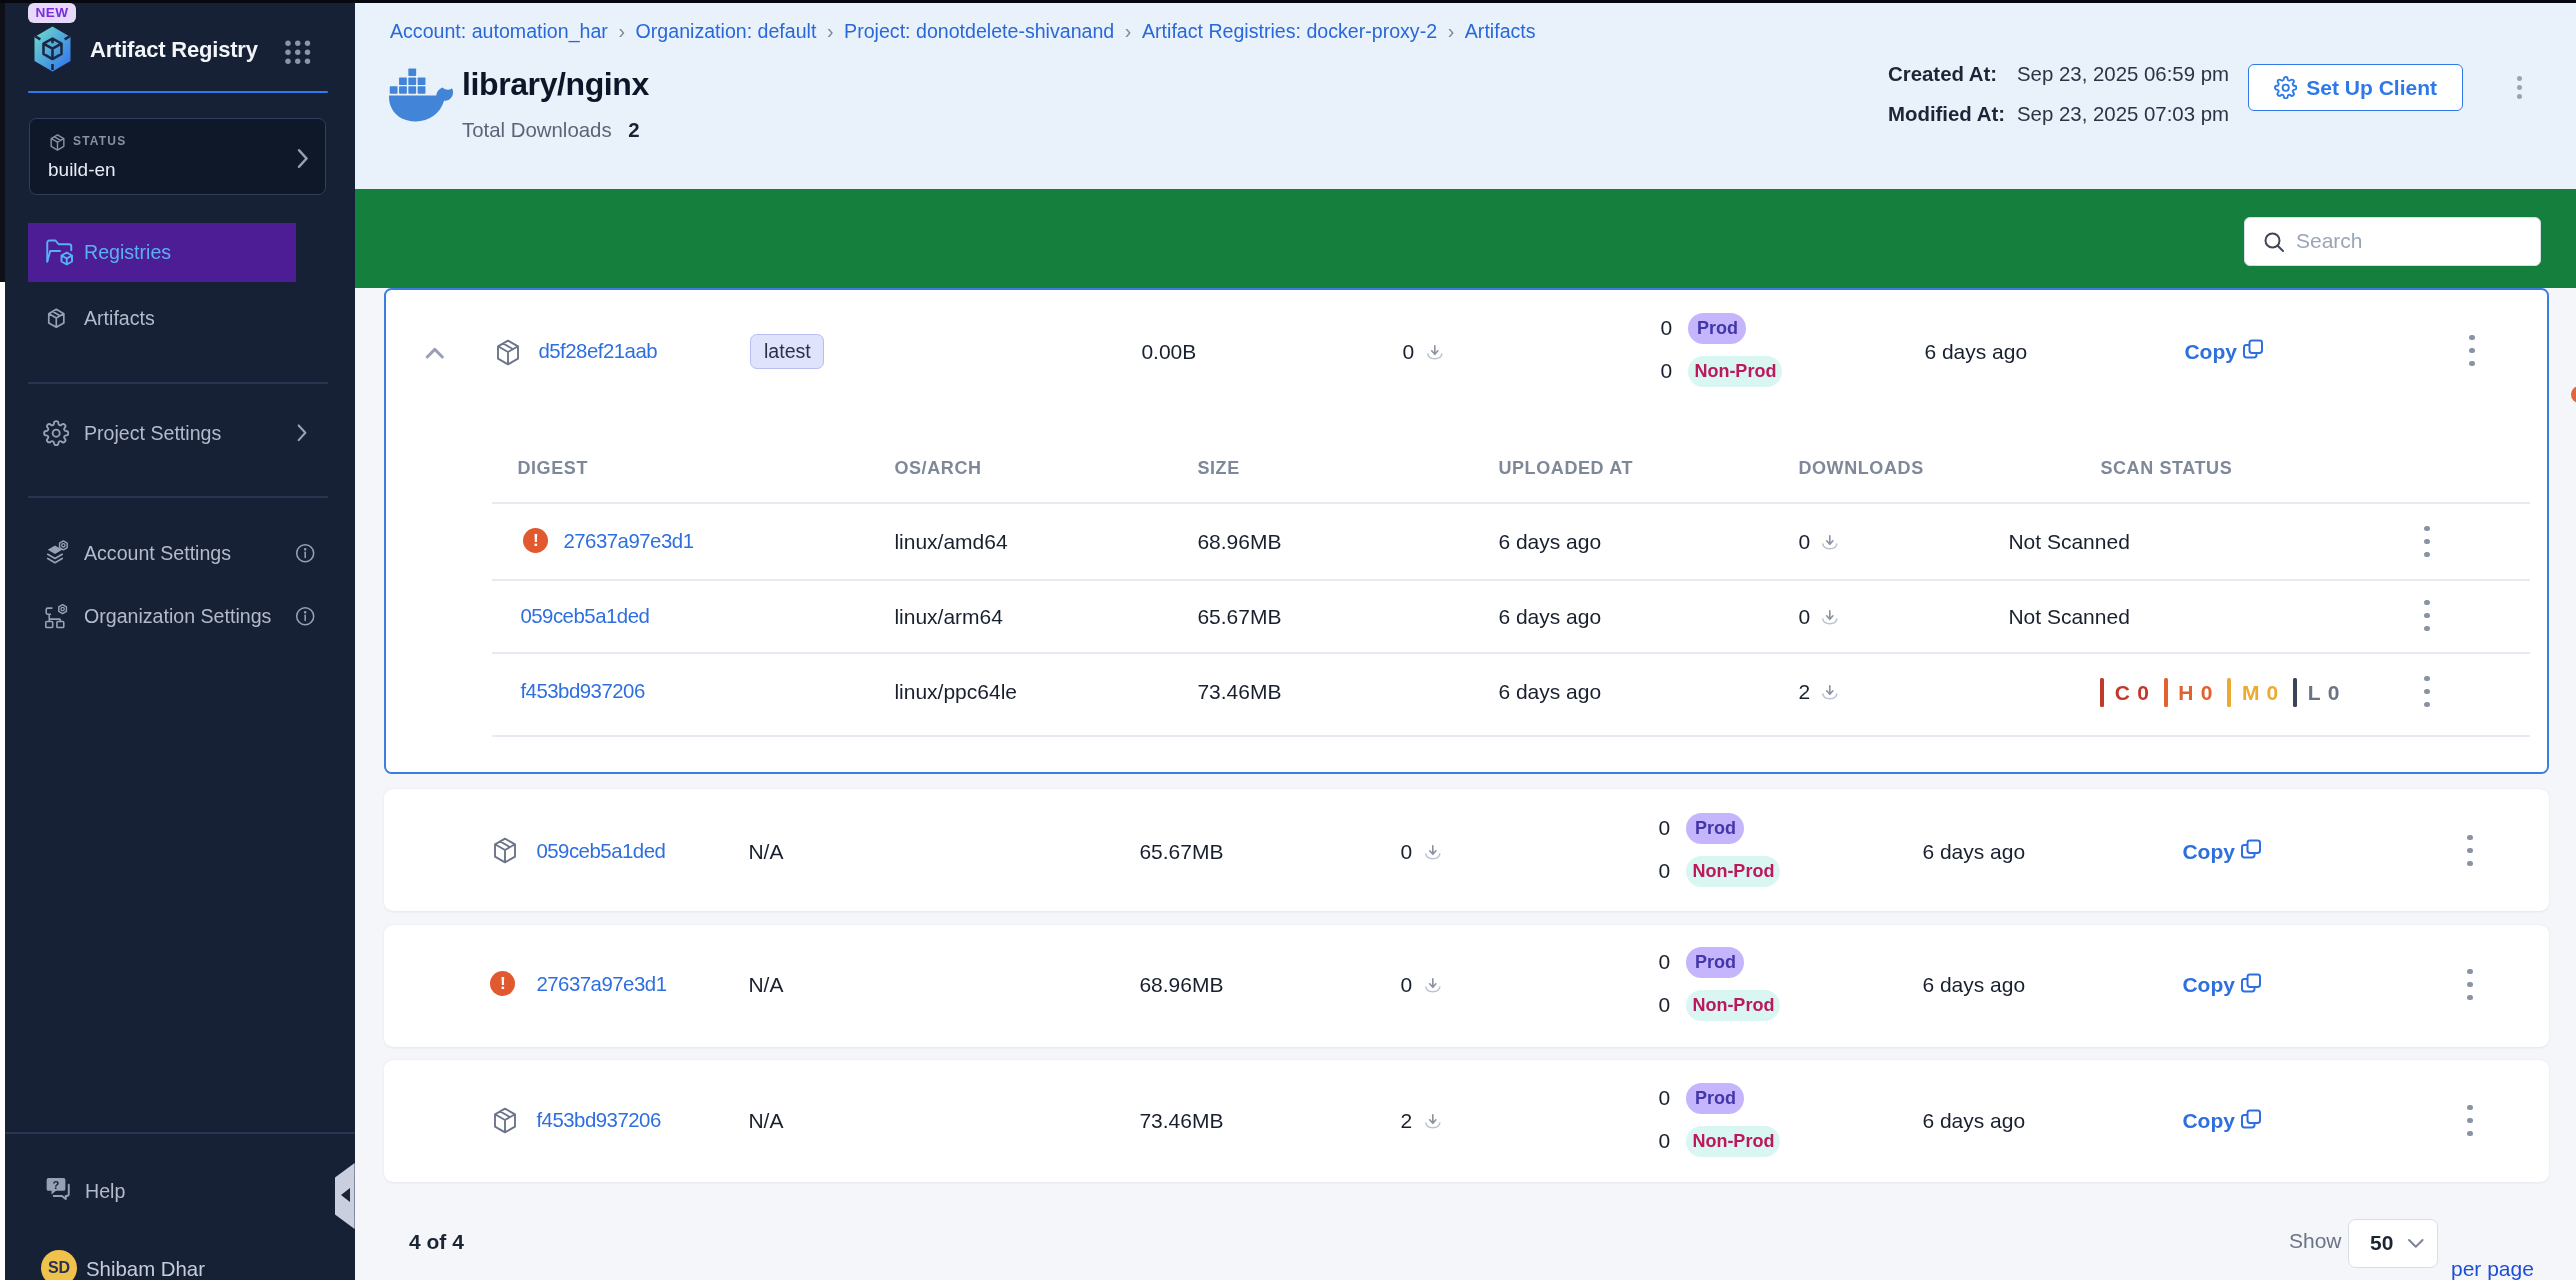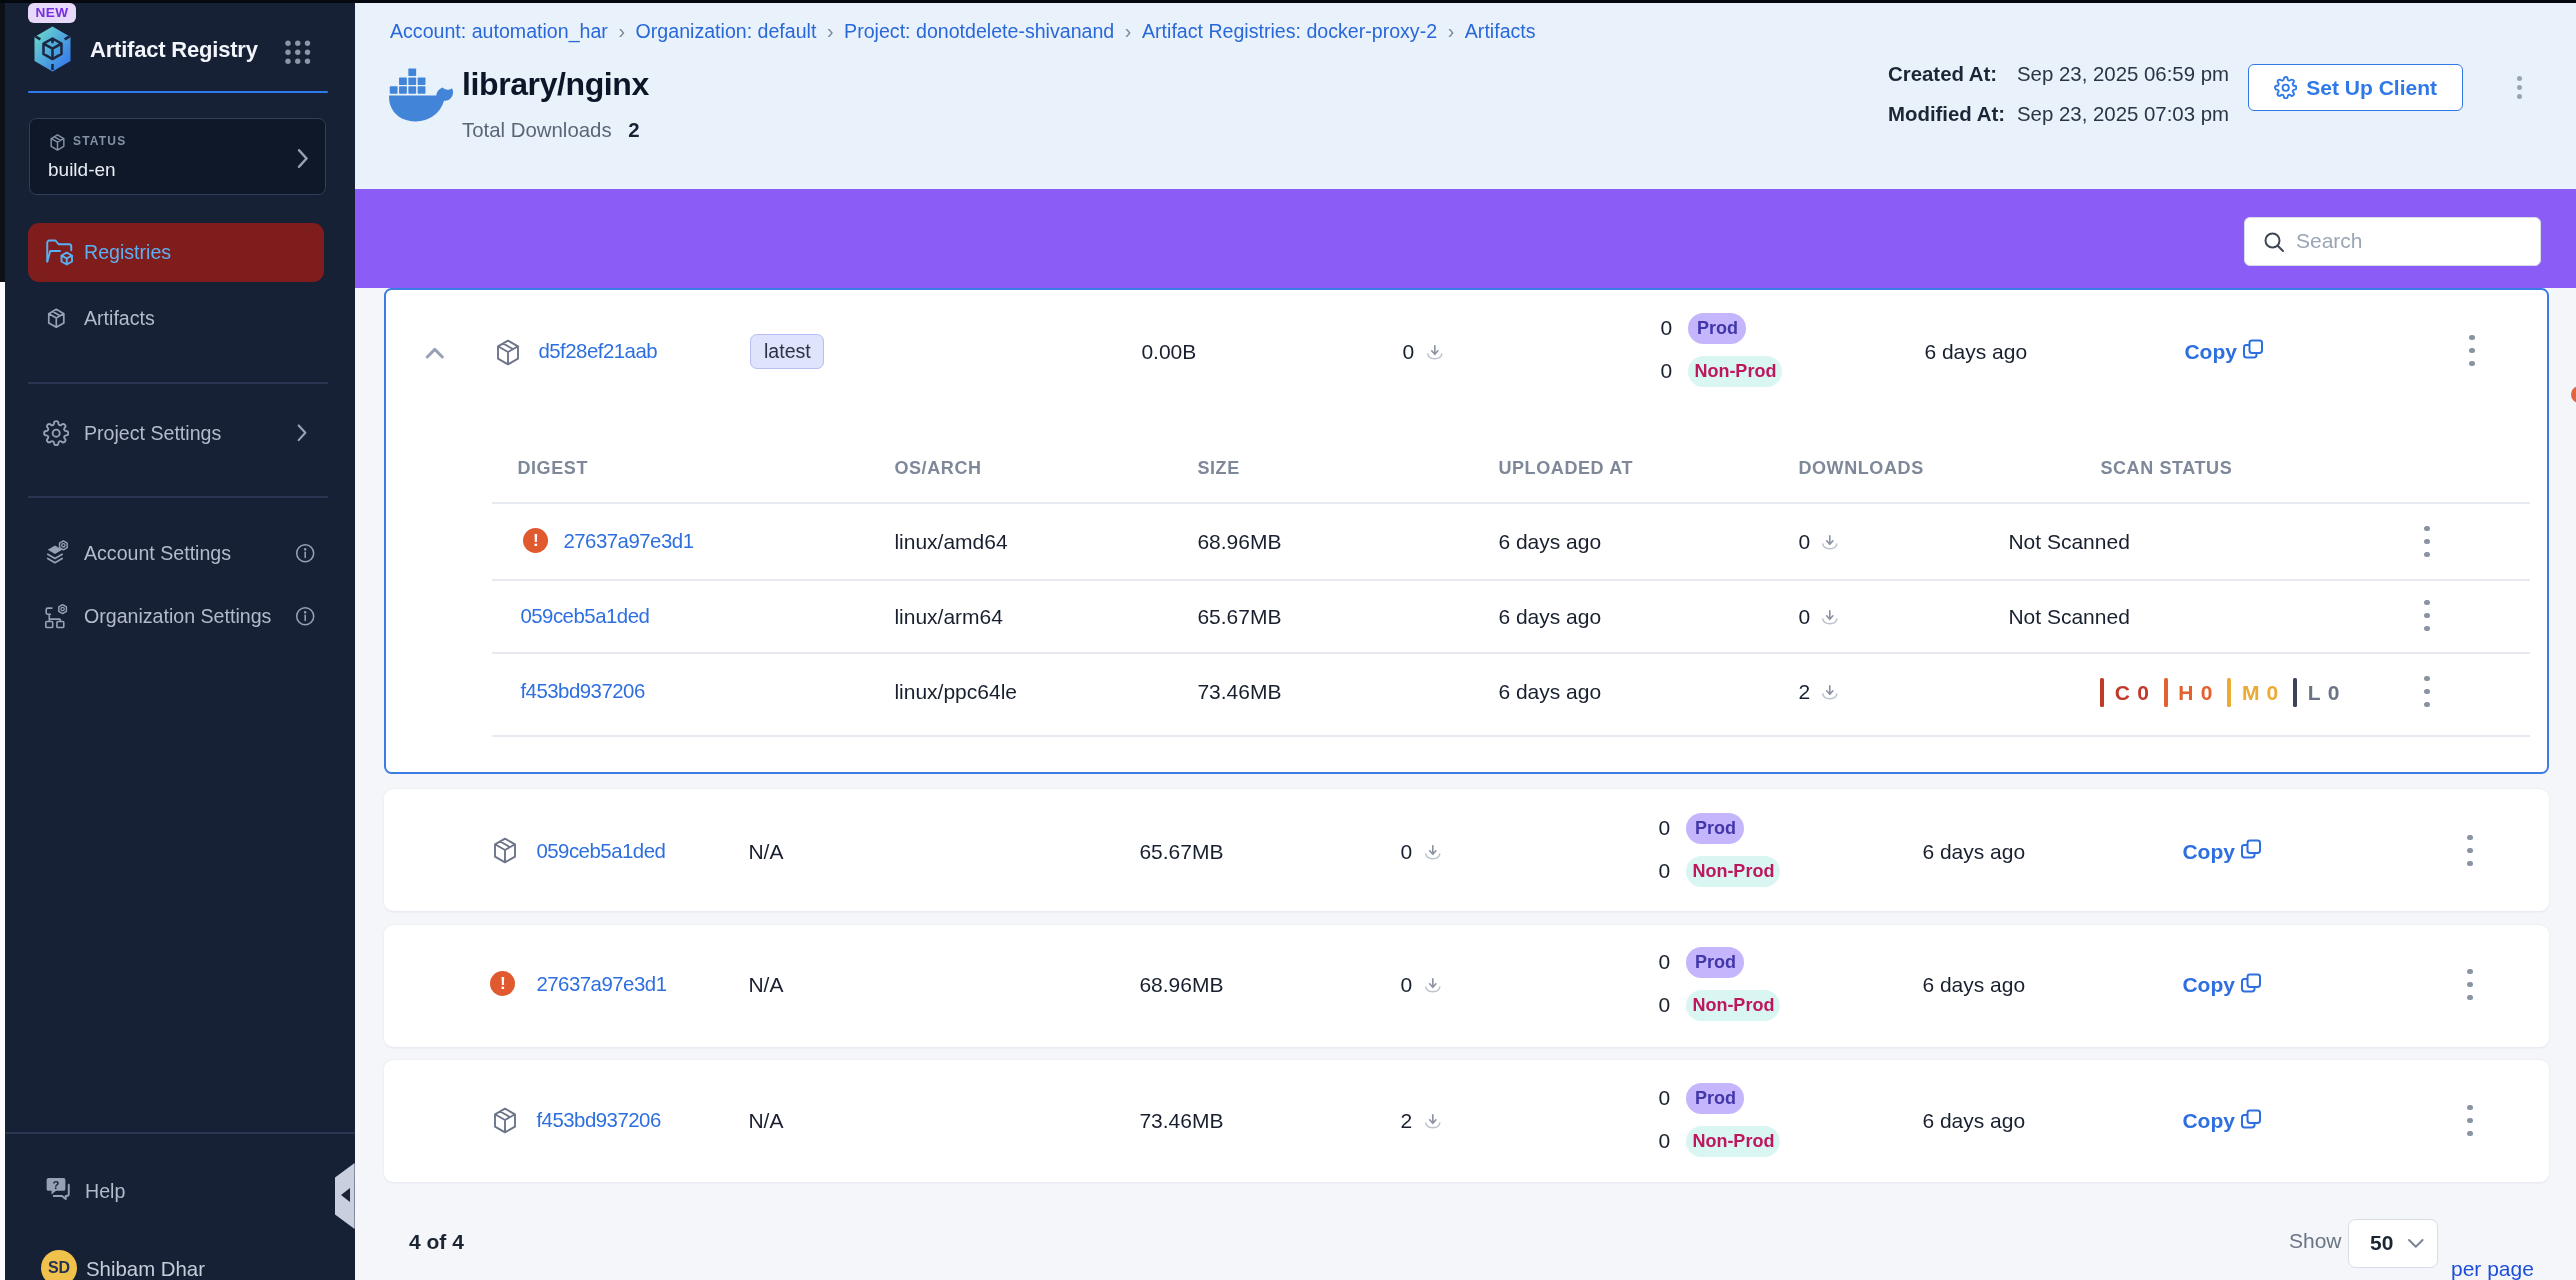--- a/index.html
+++ b/index.html
@@ -8,35 +8,35 @@
 .abs { position:absolute; }
 
 #side { position:absolute; left:0; top:0; width:355px; height:1280px; background:#172136; }
 #newbadge { position:absolute; left:28px; top:3px; width:48px; height:20.4px; background:#e6d9fa; color:#7a2ee0; font-size:13.6px; font-weight:700; border-radius:6px; text-align:center; line-height:20.4px; letter-spacing:0.4px; }
 #sidetitle { position:absolute; left:90px; top:37px; color:#f2f5fa; font-size:22px; font-weight:700; letter-spacing:-0.2px; }
 #blueline { position:absolute; left:28px; top:91px; width:300px; height:2.3px; background:#2e7bf0; border-radius:1.5px; }
 #projcard { position:absolute; left:29px; top:118px; width:297px; height:77px; background:#0f1828; border:1.5px solid #323e5c; border-radius:7.5px; }
 #projlabel { position:absolute; left:73px; top:134px; color:#8791a6; font-size:12px; font-weight:700; letter-spacing:1.2px; }
 #projname { position:absolute; left:48px; top:159px; color:#e8ecf4; font-size:19px; font-weight:500; }
 .navitem { position:absolute; left:84px; color:#b3bbcb; font-size:19.6px; }
-#regitem { position:absolute; left:28px; top:223px; width:296px; height:59px; background:#7f1d1d; border-radius:11px; }
+#regitem { position:absolute; left:28px; top:223px; width:268px; height:59px; background:#4c1d95; border-radius:1px; }
 #regtext { position:absolute; left:56px; top:18px; color:#5cb0f2; font-size:19.6px; font-weight:500; }
 .divline { position:absolute; background:#2b3552; height:1.5px; }
 
 #hdr { position:absolute; left:355px; top:0; width:2221px; height:215px; background:#e9f1fa; }
 #crumbs { position:absolute; left:35px; top:19.6px; font-size:19.6px; color:#2968d9; white-space:nowrap; }
 #crumbs .sep { color:#7c8798; padding:0 10.6px; font-size:19.6px; }
 #title { position:absolute; left:107px; top:66px; font-size:32px; font-weight:700; color:#0c1628; letter-spacing:-0.4px; }
 #totdl { position:absolute; left:107px; top:119px; font-size:20.4px; color:#5b6577; }
 #totdl b { color:#1a2335; margin-left:16.6px; font-weight:700; }
 .hlabel { position:absolute; font-size:20.4px; font-weight:700; color:#1c2636; }
 .hval { position:absolute; font-size:20.4px; color:#2a3446; }
 #setup { position:absolute; left:1893px; top:64px; width:215px; height:47px; background:#fff; border:1.5px solid #2e78e8; border-radius:6px; color:#2e78e8; font-size:21px; font-weight:700; display:flex; align-items:center; justify-content:center; gap:9px; }
 
-#toolbar { position:absolute; left:355px; top:189px; width:2221px; height:99px; background:#8b5cf6; }
+#toolbar { position:absolute; left:355px; top:189px; width:2221px; height:99px; background:#15803d; }
 #search { position:absolute; left:1889px; top:28px; width:297px; height:49px; background:#fff; border:1.5px solid #d7dde6; border-radius:6px; }
 #search span { position:absolute; left:51px; top:11.3px; font-size:21px; color:#9aa5b5; }
 
 #content { position:absolute; left:355px; top:288px; width:2221px; height:993px; background:#f4f6fa; }
 .card { position:absolute; left:29.4px; width:2165px; background:#fff; border-radius:9px; box-shadow:0 0.8px 2.3px rgba(20,40,80,0.08); }
 #expcard { top:0px; height:486px; background:#ffffff; border:2.3px solid #3b7de2; border-radius:7.5px; box-shadow:none; }
 #carda { top:501px; height:122px; }
 #cardb { top:637px; height:122px; }
 #cardc { top:772px; height:122px; }
 .digest { font-size:20.4px; color:#2e6fe0; position:absolute; letter-spacing:-0.5px; }

